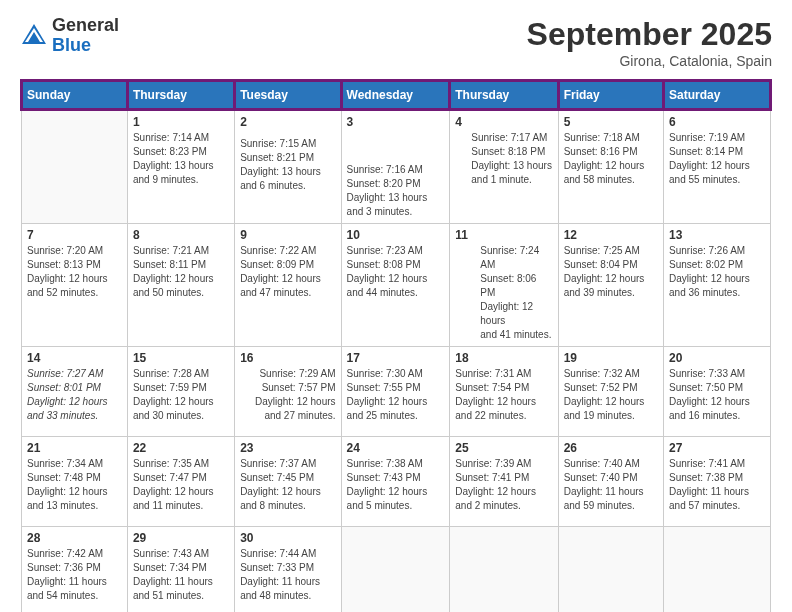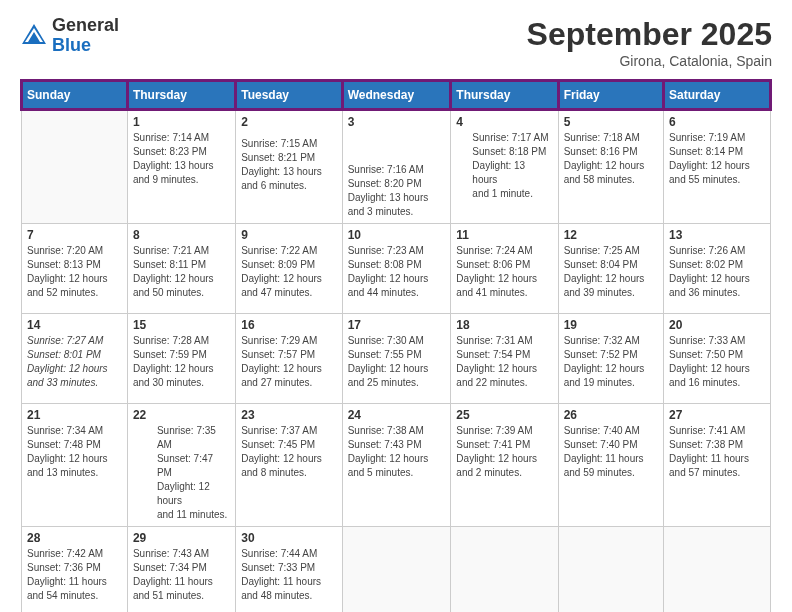--- a/index.html
+++ b/index.html
@@ -202,21 +202,21 @@
           </td>
           <td>
             <span class="day-num">10</span>
             <div class="day-info" style="white-space: pre-line;">Sunrise: 7:23 AM
 Sunset: 8:08 PM
 Daylight: 12 hours
 and 44 minutes.</div>
           </td>
           <td>
             <span class="day-num">11</span>
-            <div class="day-info" style="white-space: pre-line;">Sunrise: 7:24 AM
+            <div class="day-info" style="white-space: pre-line; margin-left: 25px;">Sunrise: 7:24 AM
 Sunset: 8:06 PM
 Daylight: 12 hours
 and 41 minutes.</div>
           </td>
           <td>
             <span class="day-num">12</span>
             <div class="day-info" style="white-space: pre-line;">Sunrise: 7:25 AM
 Sunset: 8:04 PM
 Daylight: 12 hours
 and 39 minutes.</div>
@@ -239,21 +239,21 @@
           </td>
           <td>
             <span class="day-num">15</span>
             <div class="day-info" style="white-space: pre-line;">Sunrise: 7:28 AM
 Sunset: 7:59 PM
 Daylight: 12 hours
 and 30 minutes.</div>
           </td>
           <td>
             <span class="day-num">16</span>
-            <div class="day-info" style="white-space: pre-line;">Sunrise: 7:29 AM
+            <div class="day-info" style="white-space: pre-line; text-align: right;">Sunrise: 7:29 AM
 Sunset: 7:57 PM
 Daylight: 12 hours
 and 27 minutes.</div>
           </td>
           <td>
             <span class="day-num">17</span>
             <div class="day-info" style="white-space: pre-line;">Sunrise: 7:30 AM
 Sunset: 7:55 PM
 Daylight: 12 hours
 and 25 minutes.</div>
@@ -283,21 +283,21 @@
         <tr>
           <td>
             <span class="day-num">21</span>
             <div class="day-info" style="white-space: pre-line;">Sunrise: 7:34 AM
 Sunset: 7:48 PM
 Daylight: 12 hours
 and 13 minutes.</div>
           </td>
           <td>
             <span class="day-num">22</span>
-            <div class="day-info" style="white-space: pre-line; margin-left: 24px;">Sunrise: 7:35 AM
+            <div class="day-info" style="white-space: pre-line;">Sunrise: 7:35 AM
 Sunset: 7:47 PM
 Daylight: 12 hours
 and 11 minutes.</div>
           </td>
           <td>
             <span class="day-num">23</span>
             <div class="day-info" style="white-space: pre-line;">Sunrise: 7:37 AM
 Sunset: 7:45 PM
 Daylight: 12 hours
 and 8 minutes.</div>

